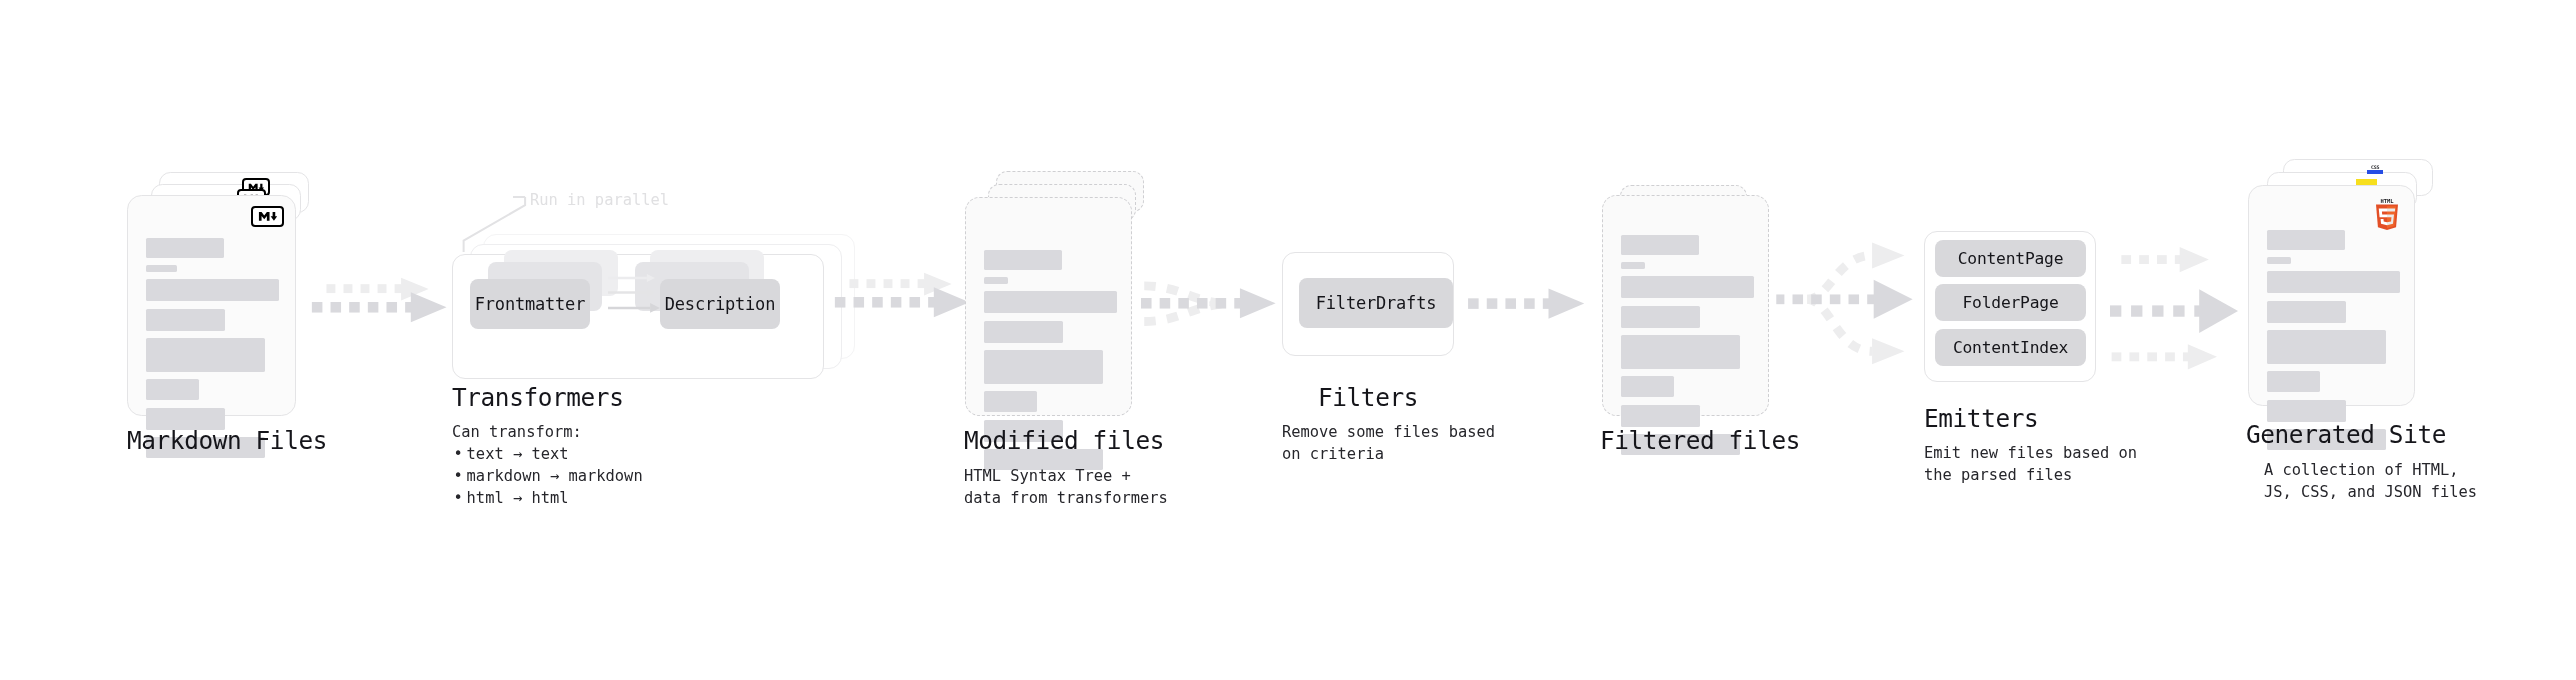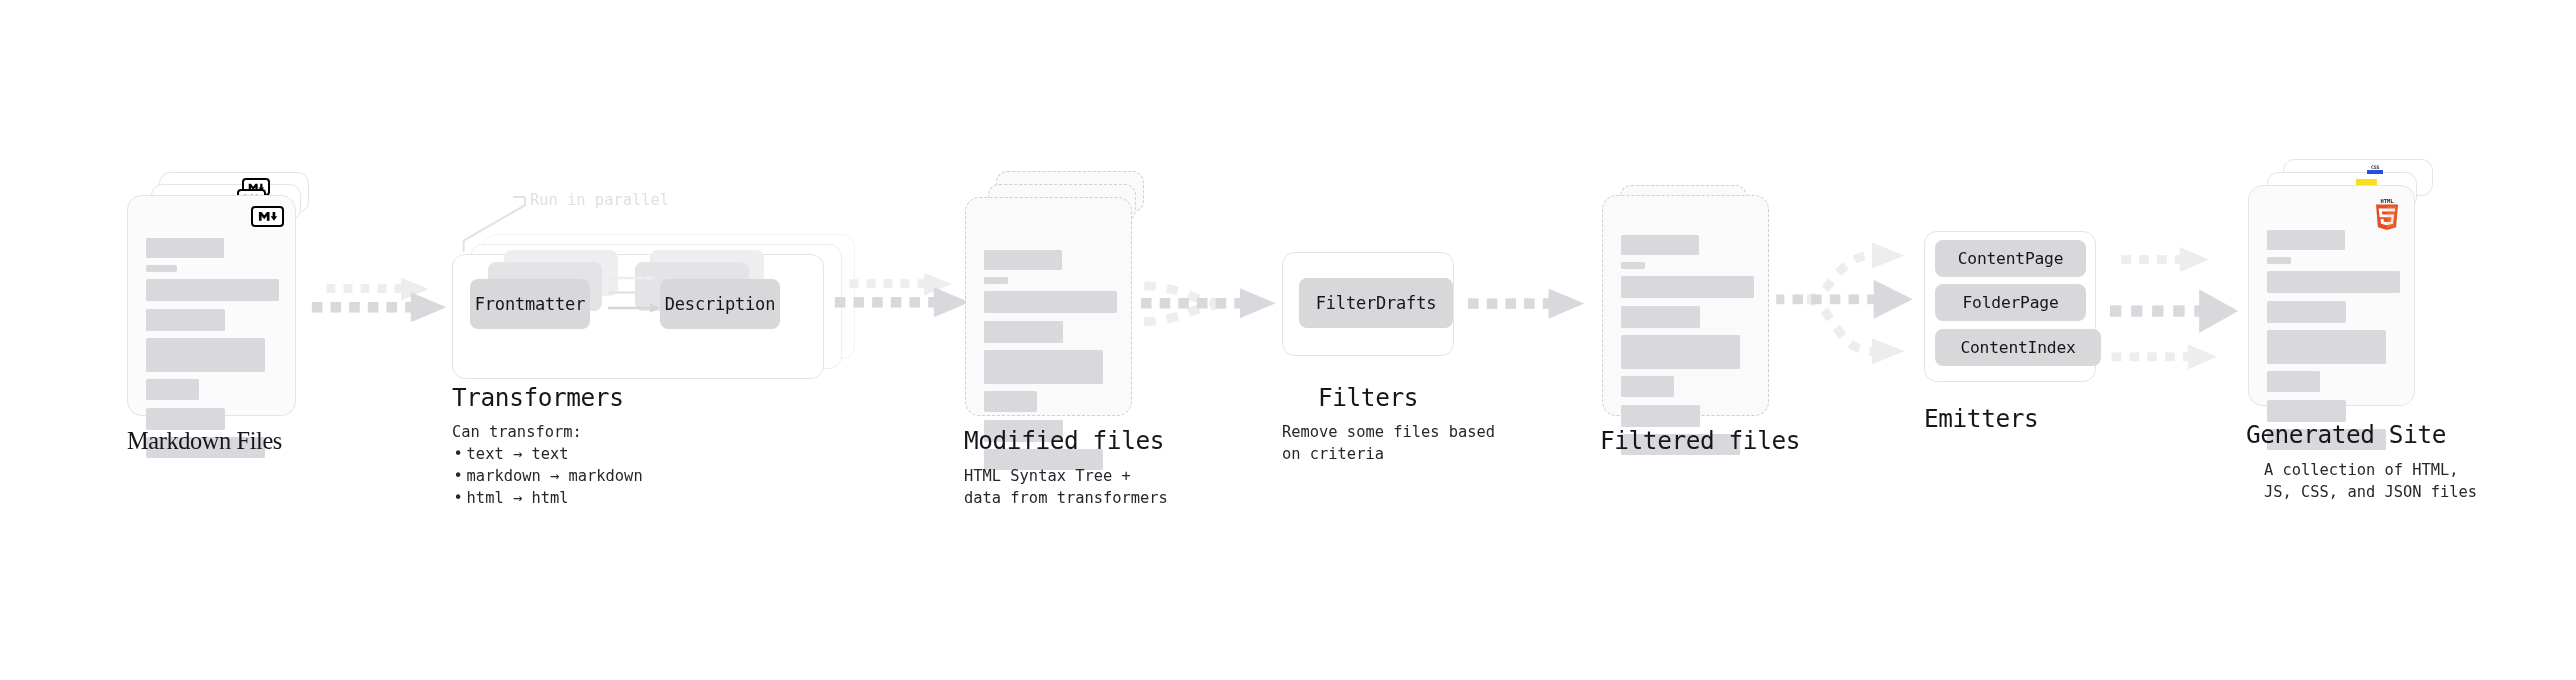--- a/index.html
+++ b/index.html
@@ -206,21 +206,21 @@
         <div class="doc-line" style="width:133px;height:22px;"></div>
         <div class="doc-line" style="width:79px;height:22px;"></div>
         <div class="doc-line" style="width:119px;height:34px;"></div>
         <div class="doc-line" style="width:53px;height:21px;"></div>
         <div class="doc-line" style="width:79px;height:22px;"></div>
         <div class="doc-line" style="width:119px;height:21px;"></div>
       </div>
     </div>
   </div>
 
-  <div class="title" style="left:127px; top:427px;font-family:Liberation Serif, serif;">Markdown Files</div>
+  <div class="title" style="left:127px; top:427px;">Markdown Files</div>
 
   <div class="arrow" style="left:307px; top:276px;">
     <svg width="146" height="65" viewBox="0 0 180 80">
       <g fill="#ededee">
         <rect x="24" y="10" width="11" height="11"></rect>
           <rect x="45" y="10" width="11" height="11"></rect>
         <rect x="66" y="10" width="11" height="11"></rect>
           <rect x="87" y="10" width="11" height="11"></rect>
         <rect x="108" y="10" width="11" height="11"></rect>
         <path d="M116 2 L150 16 L116 30 Z"></path>
@@ -402,23 +402,25 @@
         <rect x="89" y="72" width="13" height="12"></rect>
           <rect x="112" y="72" width="13" height="12"></rect>
         <path d="M120 54 L168 78 L120 102 Z"></path>
       </g>
     </svg>
   </div>
 
   <div class="stage-box" style="left:1924px; top:231px; width:172px; height:151px;"></div>
   <div class="chip" style="left:1935px; top:240px; width:151px; height:37px; font-size:16.3px;">ContentPage</div>
   <div class="chip" style="left:1935px; top:284px; width:151px; height:37px; font-size:16.3px;">FolderPage</div>
-  <div class="chip" style="left:1935px; top:329px; width:166px; height:37px; font-size:16.3px;">ContentIndex</div>
+  <div class="chip" style="left:1935px; top:329px; width:151px; height:37px; font-size:16.3px;">ContentIndex</div>
 
   <div class="title" style="left:1924px; top:405px;">Emitters</div>
+  <div class="caption" style="left:1924px; top:442px;">Emit new files based on
+the parsed files</div>
 
   <div class="arrow" style="left:2110px; top:234px;">
     <svg width="154" height="146" viewBox="0 0 190 180">
       <g fill="#ededee">
         <rect x="14" y="26" width="12" height="11"></rect>
           <rect x="36" y="26" width="12" height="11"></rect>
         <rect x="58" y="26" width="12" height="11"></rect>
           <rect x="80" y="26" width="12" height="11"></rect>
         <path d="M86 16 L122 31.5 L86 47 Z"></path>
       </g>

